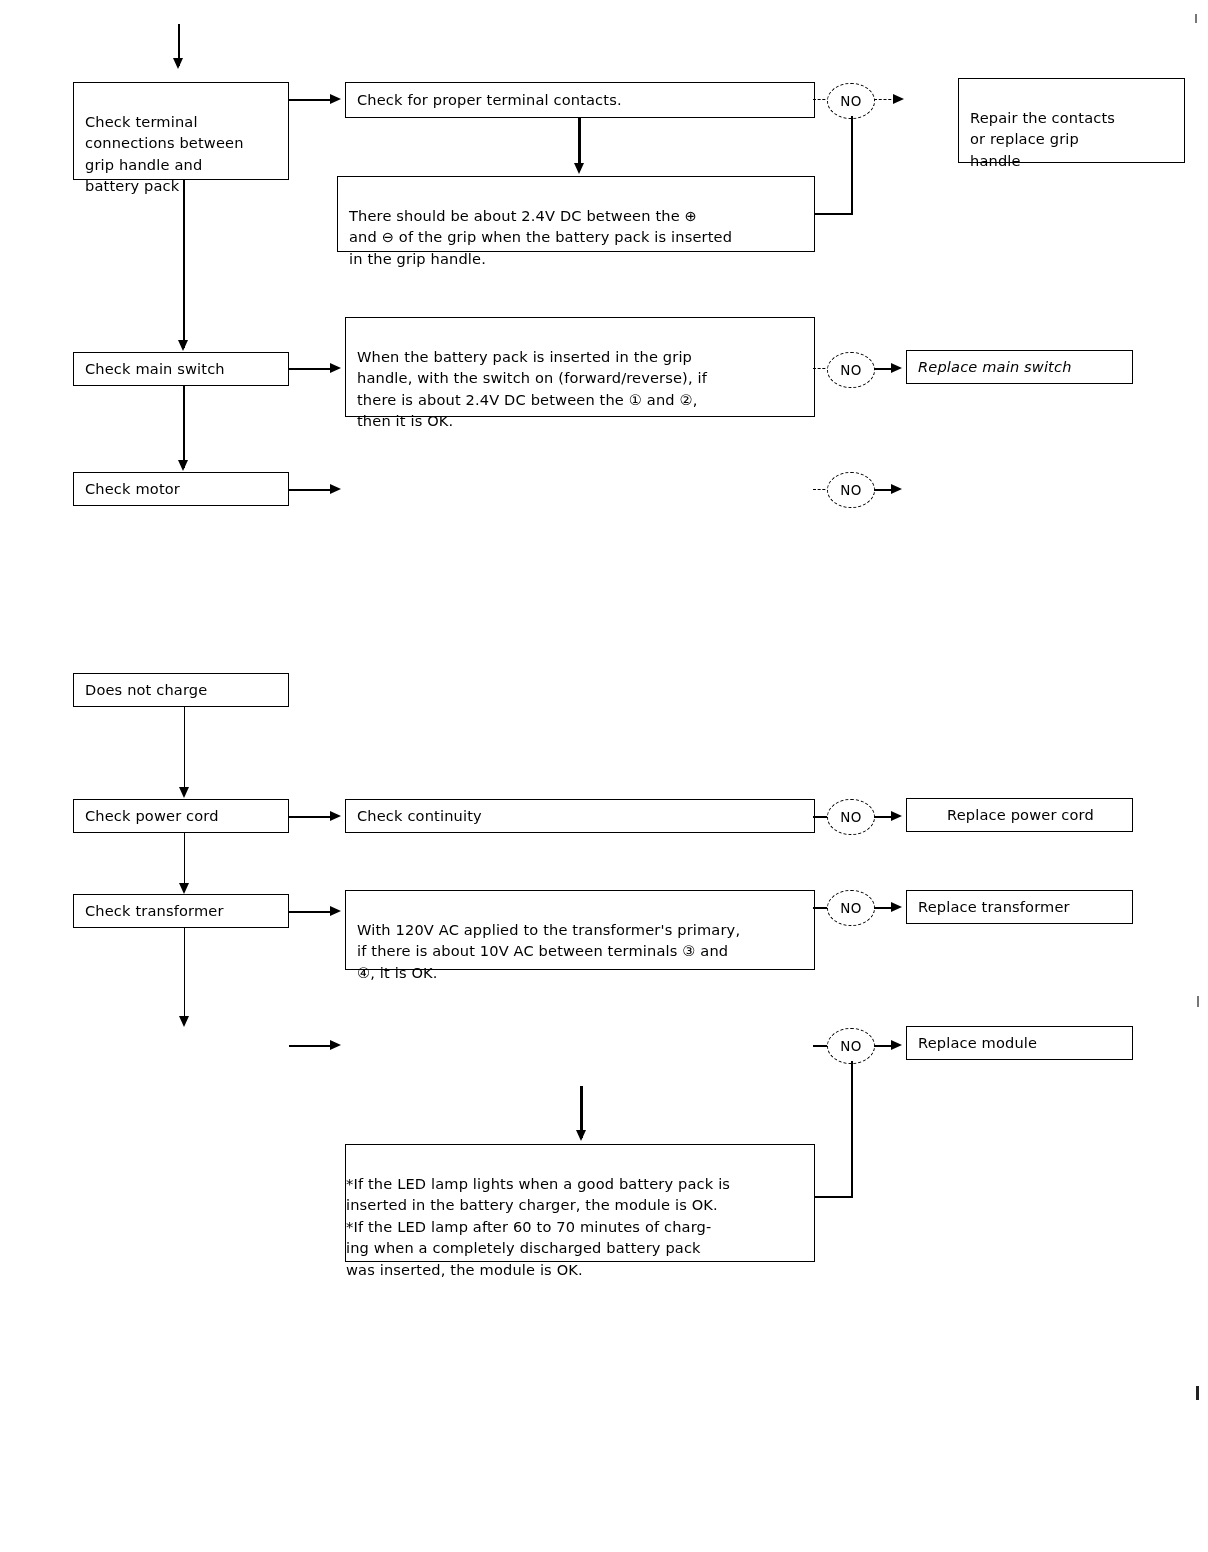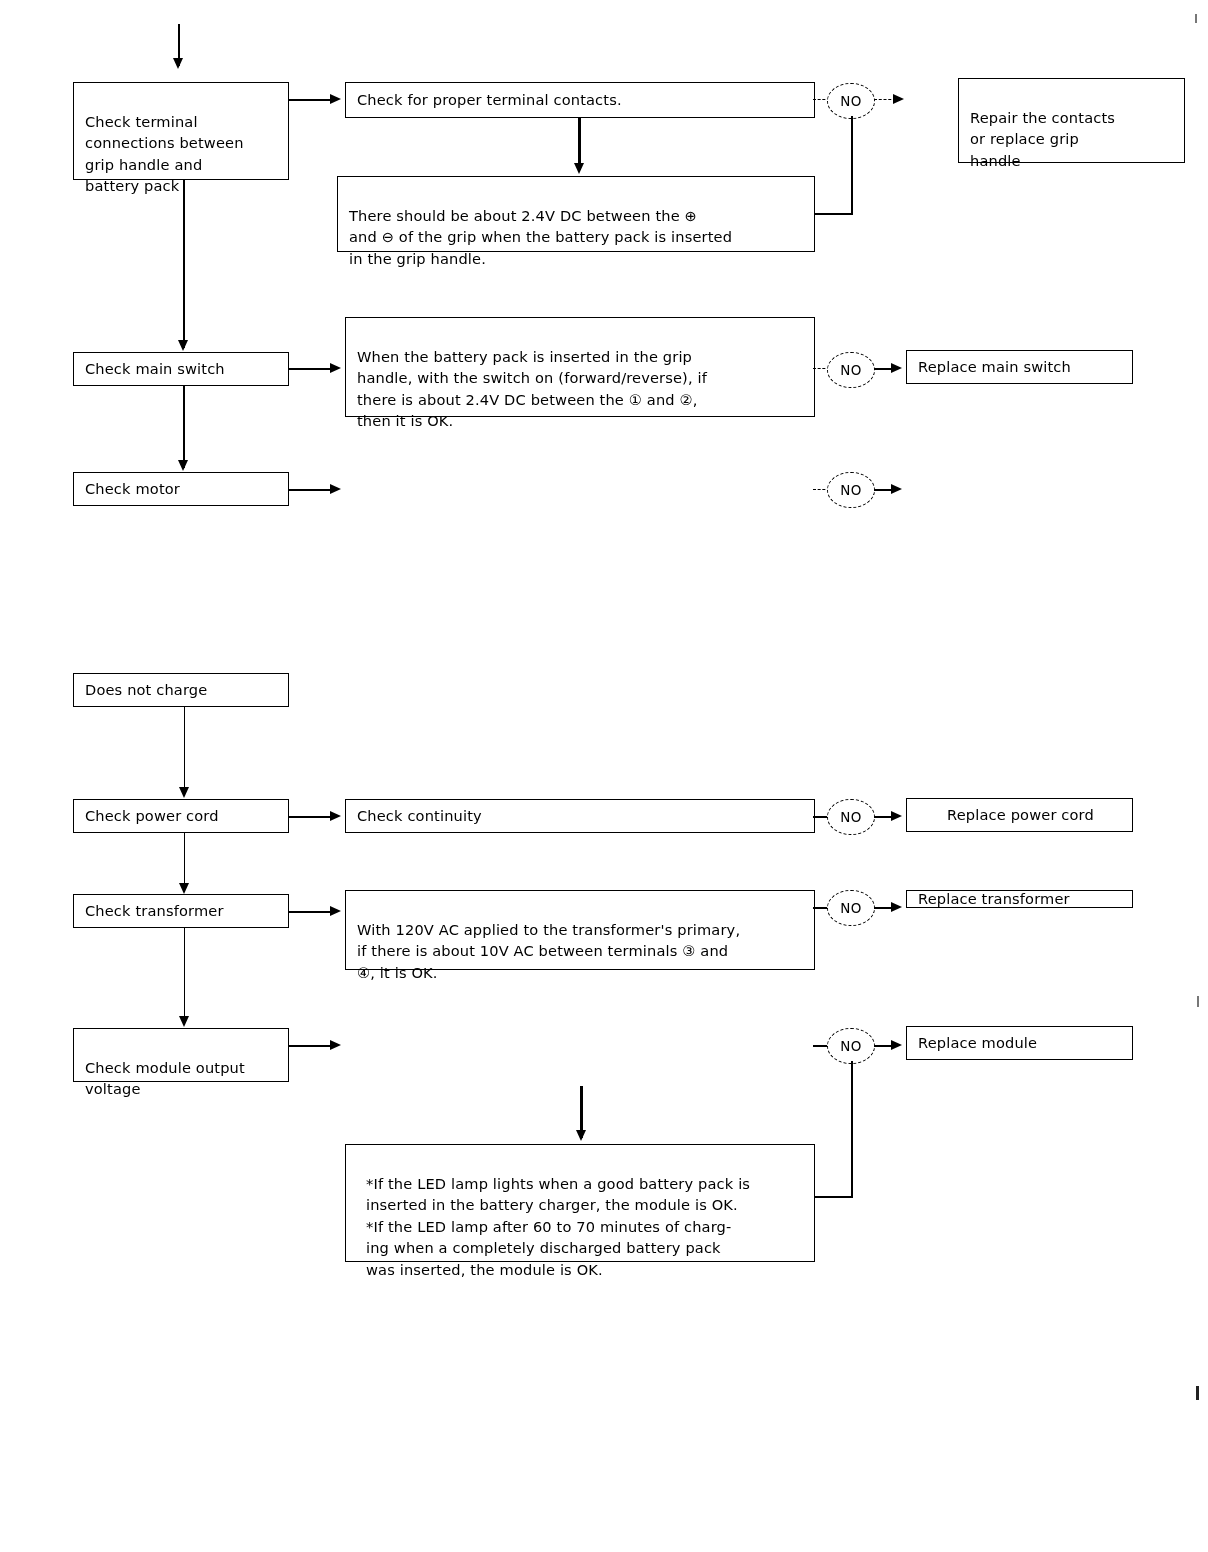--- a/index.html
+++ b/index.html
@@ -155,21 +155,21 @@
 then it is OK.</span>
   </div>
 
   <div class="dash-h" style="left:813px; top:368px; width:17px;"></div>
   <div class="no-node" style="left:827px; top:352px;">
     <span>NO</span>
   </div>
   <div class="hline" style="left:874px; top:368px; width:20px;"></div>
   <div class="arrow-r" style="left:891px; top:363px;"></div>
 
-  <div class="box vcenter" style="left:906px; top:350px; width:227px; height:34px;">
+  <div class="box vcenter" style="left:906px; top:350px; width:227px; height:34px;font-style:italic;">
     <span class="txt">Replace main switch</span>
   </div>
 
   <div class="vline" style="left:183px; top:386px; height:82px;"></div>
   <div class="arrow-d" style="left:177.5px; top:460px;"></div>
 
   <div class="box vcenter" style="left:73px; top:472px; width:216px; height:34px;">
     <span class="txt">Check motor</span>
   </div>
 
@@ -230,51 +230,47 @@
 ④, it is OK.</span>
   </div>
 
   <div class="hline" style="left:813px; top:907px; width:17px;"></div>
   <div class="no-node" style="left:827px; top:890px;">
     <span>NO</span>
   </div>
   <div class="hline" style="left:874px; top:907px; width:20px;"></div>
   <div class="arrow-r" style="left:891px; top:902px;"></div>
 
-  <div class="box vcenter" style="left:906px; top:890px; width:227px; height:18px;">
+  <div class="box vcenter" style="left:906px; top:890px; width:227px; height:34px;">
     <span class="txt">Replace transformer</span>
   </div>
 
   <div class="vline thin" style="left:184px; top:928px; height:96px;"></div>
   <div class="arrow-d" style="left:178.5px; top:1016px;"></div>
 
-  <div class="box" style="left:73px; top:1028px; width:216px; height:54px;">
-    <span class="txt">Check module output
-voltage</span>
-  </div>
 
   <div class="hline" style="left:289px; top:1045px; width:47px;"></div>
   <div class="arrow-r" style="left:330px; top:1040px;"></div>
 
 
   <div class="hline" style="left:813px; top:1045px; width:17px;"></div>
   <div class="no-node" style="left:827px; top:1028px;">
     <span>NO</span>
   </div>
   <div class="hline" style="left:874px; top:1045px; width:20px;"></div>
   <div class="arrow-r" style="left:891px; top:1040px;"></div>
 
   <div class="box vcenter" style="left:906px; top:1026px; width:227px; height:34px;">
     <span class="txt">Replace module</span>
   </div>
 
   <div class="vline" style="left:580px; top:1086px; width:2.6px; height:52px;"></div>
   <div class="arrow-d" style="left:575.5px; top:1130px;"></div>
 
-  <div class="box" style="left:345px; top:1144px; width:470px; height:118px; padding-left:20px;">
+  <div class="box" style="left:345px; top:1144px; width:470px; height:118px; padding-left:0;">
     <span class="txt">*If the LED lamp lights when a good battery pack is
  inserted in the battery charger, the module is OK.
 *If the LED lamp after 60 to 70 minutes of charg-
  ing when a completely discharged battery pack
  was inserted, the module is OK.</span>
   </div>
 
   <div class="hline" style="left:815px; top:1196px; width:38px;"></div>
   <div class="vline" style="left:851px; top:1061px; height:137px;"></div>
 

